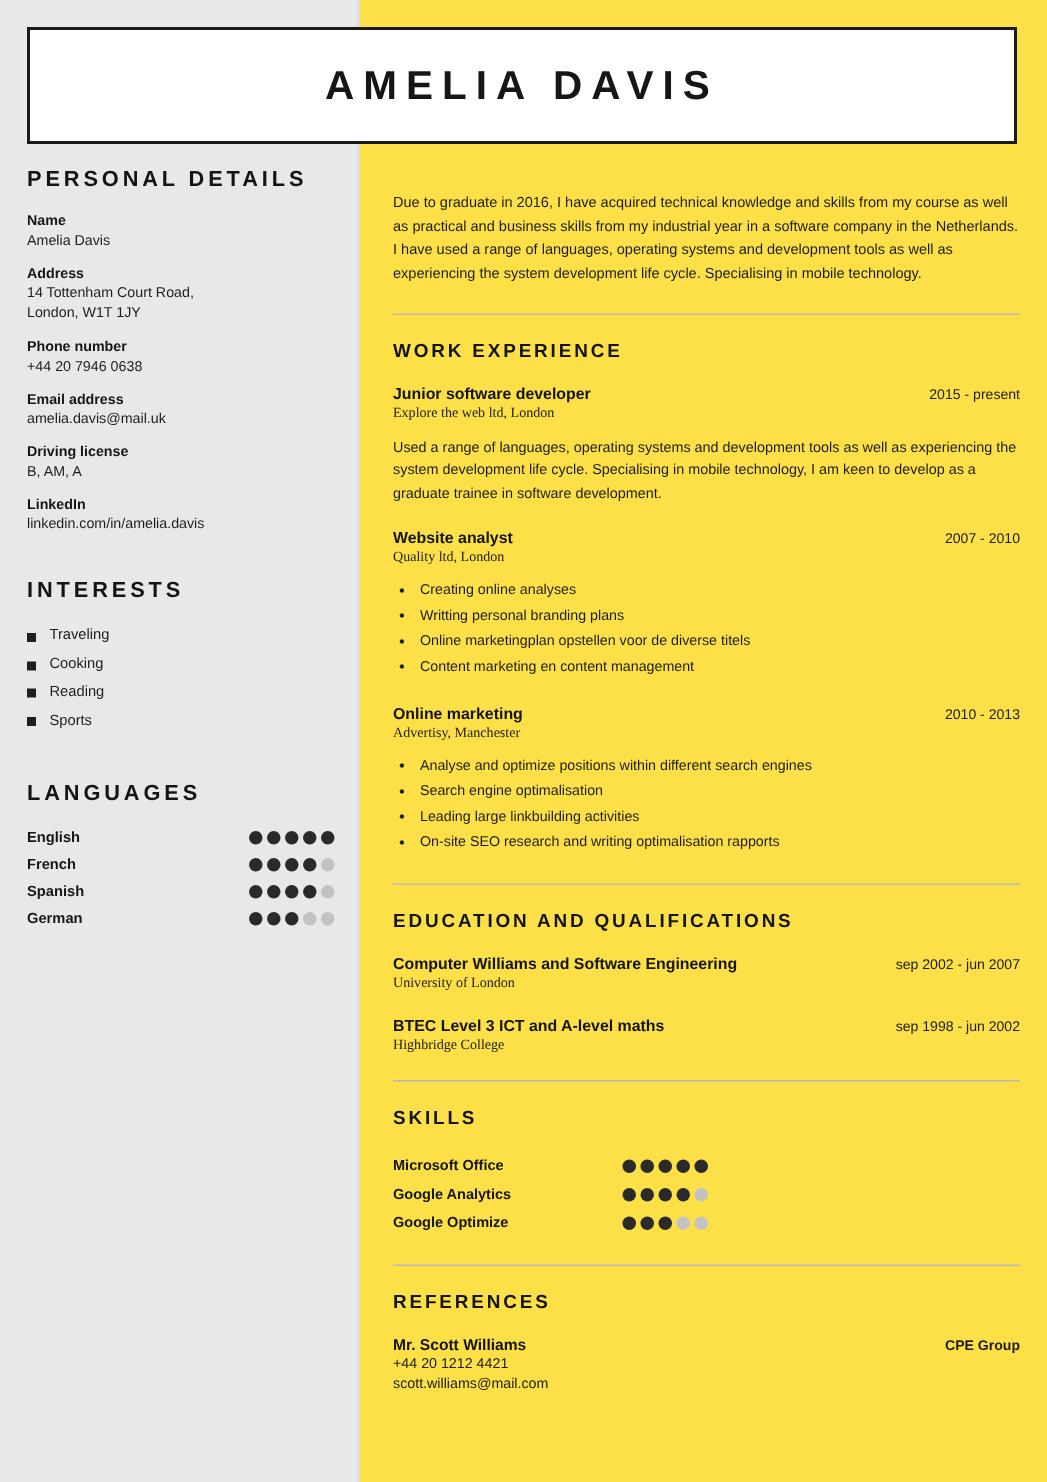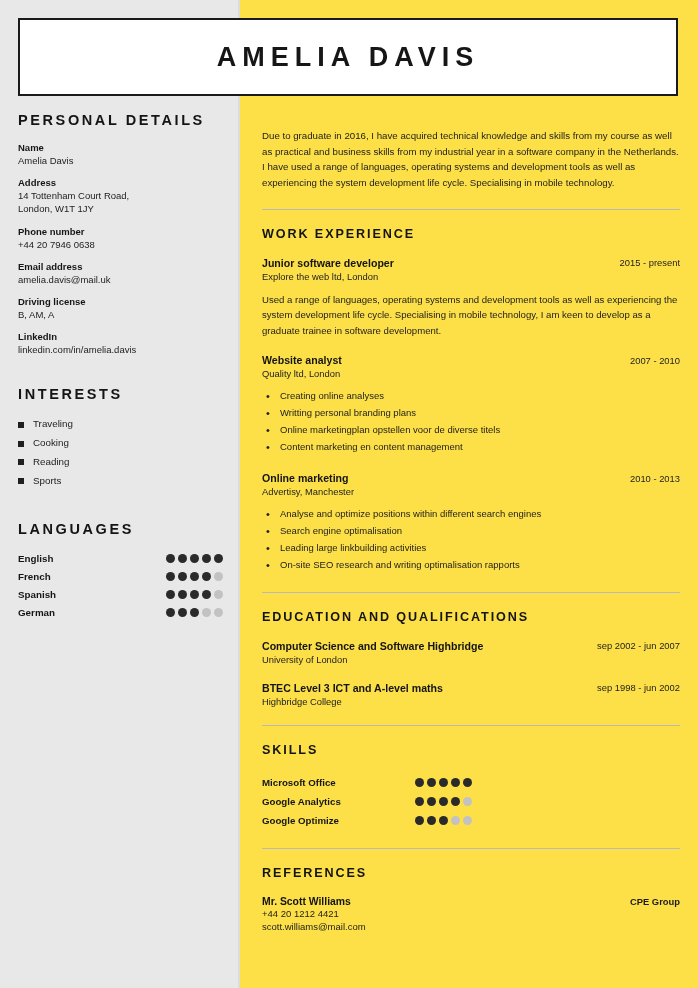--- a/index.html
+++ b/index.html
@@ -148,37 +148,38 @@
     font-size: 12.6px;
     font-weight: 700;
     letter-spacing: 1.9px;
     color: #141414;
     margin: 0 0 16px 0;
   }
   .entry { margin-bottom: 16px; }
   .entry-top {
     display: flex;
     justify-content: space-between;
-    align-items: center;
+    align-items: flex-start;
   }
   .entry-title {
     font-size: 10.6px;
     font-weight: 700;
     color: #141414;
   }
   .entry-date {
     font-size: 9.4px;
     color: #1d1d1d;
     white-space: nowrap;
     padding-left: 10px;
   }
   .entry-sub {
     font-size: 9.4px;
     color: #222;
     margin-top: 2px;
+    font-family: Liberation Serif, serif;
   }
   .entry-desc {
     font-size: 9.6px;
     color: #1d1d1d;
     line-height: 1.62;
     margin: 10px 0 0 0;
   }
   .bullets {
     list-style: none;
     margin: 9px 0 0 0;
@@ -384,21 +385,21 @@
           </ul>
         </div>
       </div>
 
     <div class="rule"></div>
 
     <div class="sec-head">EDUCATION AND QUALIFICATIONS</div>
     <div id="edu-container">
         <div class="edu-entry">
           <div class="entry-top">
-            <span class="entry-title">Computer Science and Software Highbridge</span>
+            <span class="entry-title">Computer Williams and Software Engineering</span>
             <span class="entry-date">sep 2002 - jun 2007</span>
           </div>
           <div class="entry-sub">University of London</div>
         </div>
         <div class="edu-entry">
           <div class="entry-top">
             <span class="entry-title">BTEC Level 3 ICT and A-level maths</span>
             <span class="entry-date">sep 1998 - jun 2002</span>
           </div>
           <div class="entry-sub">Highbridge College</div>

